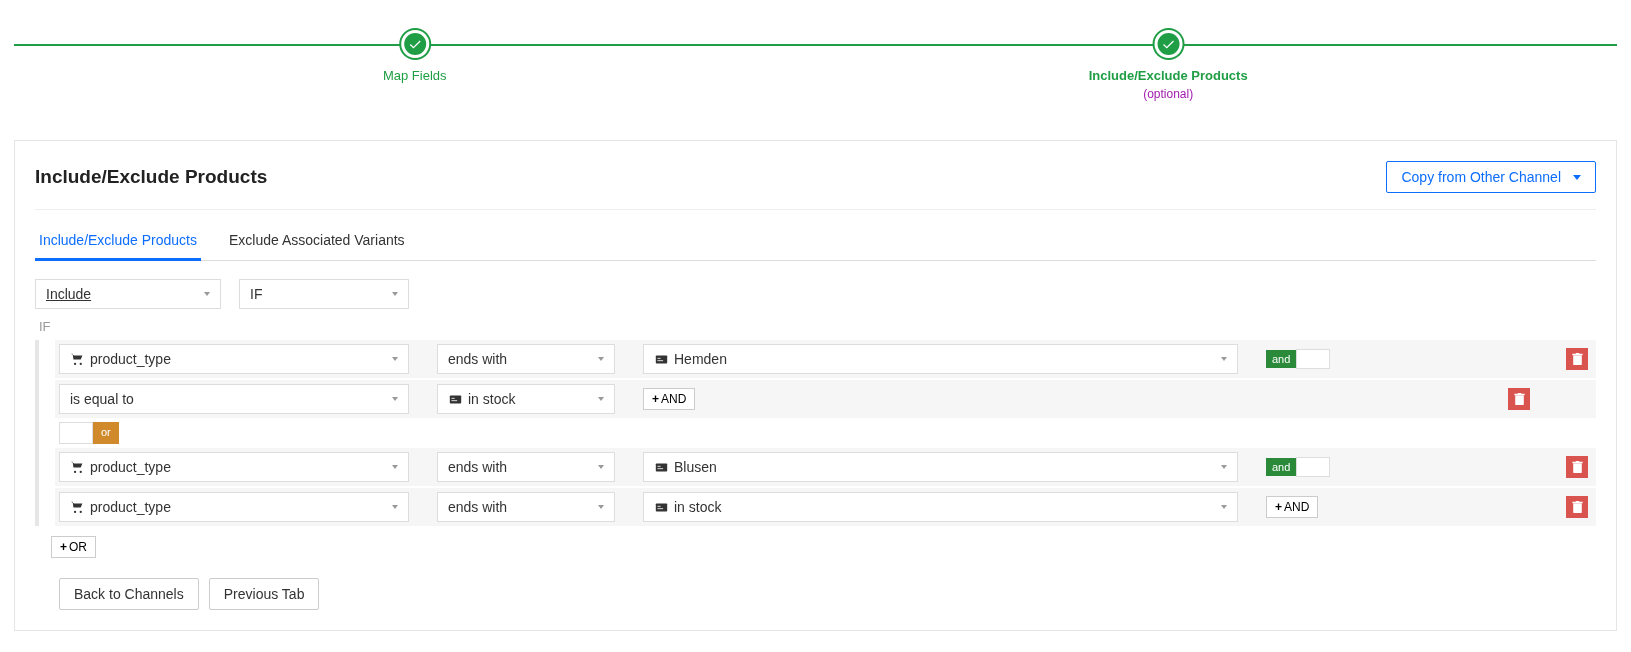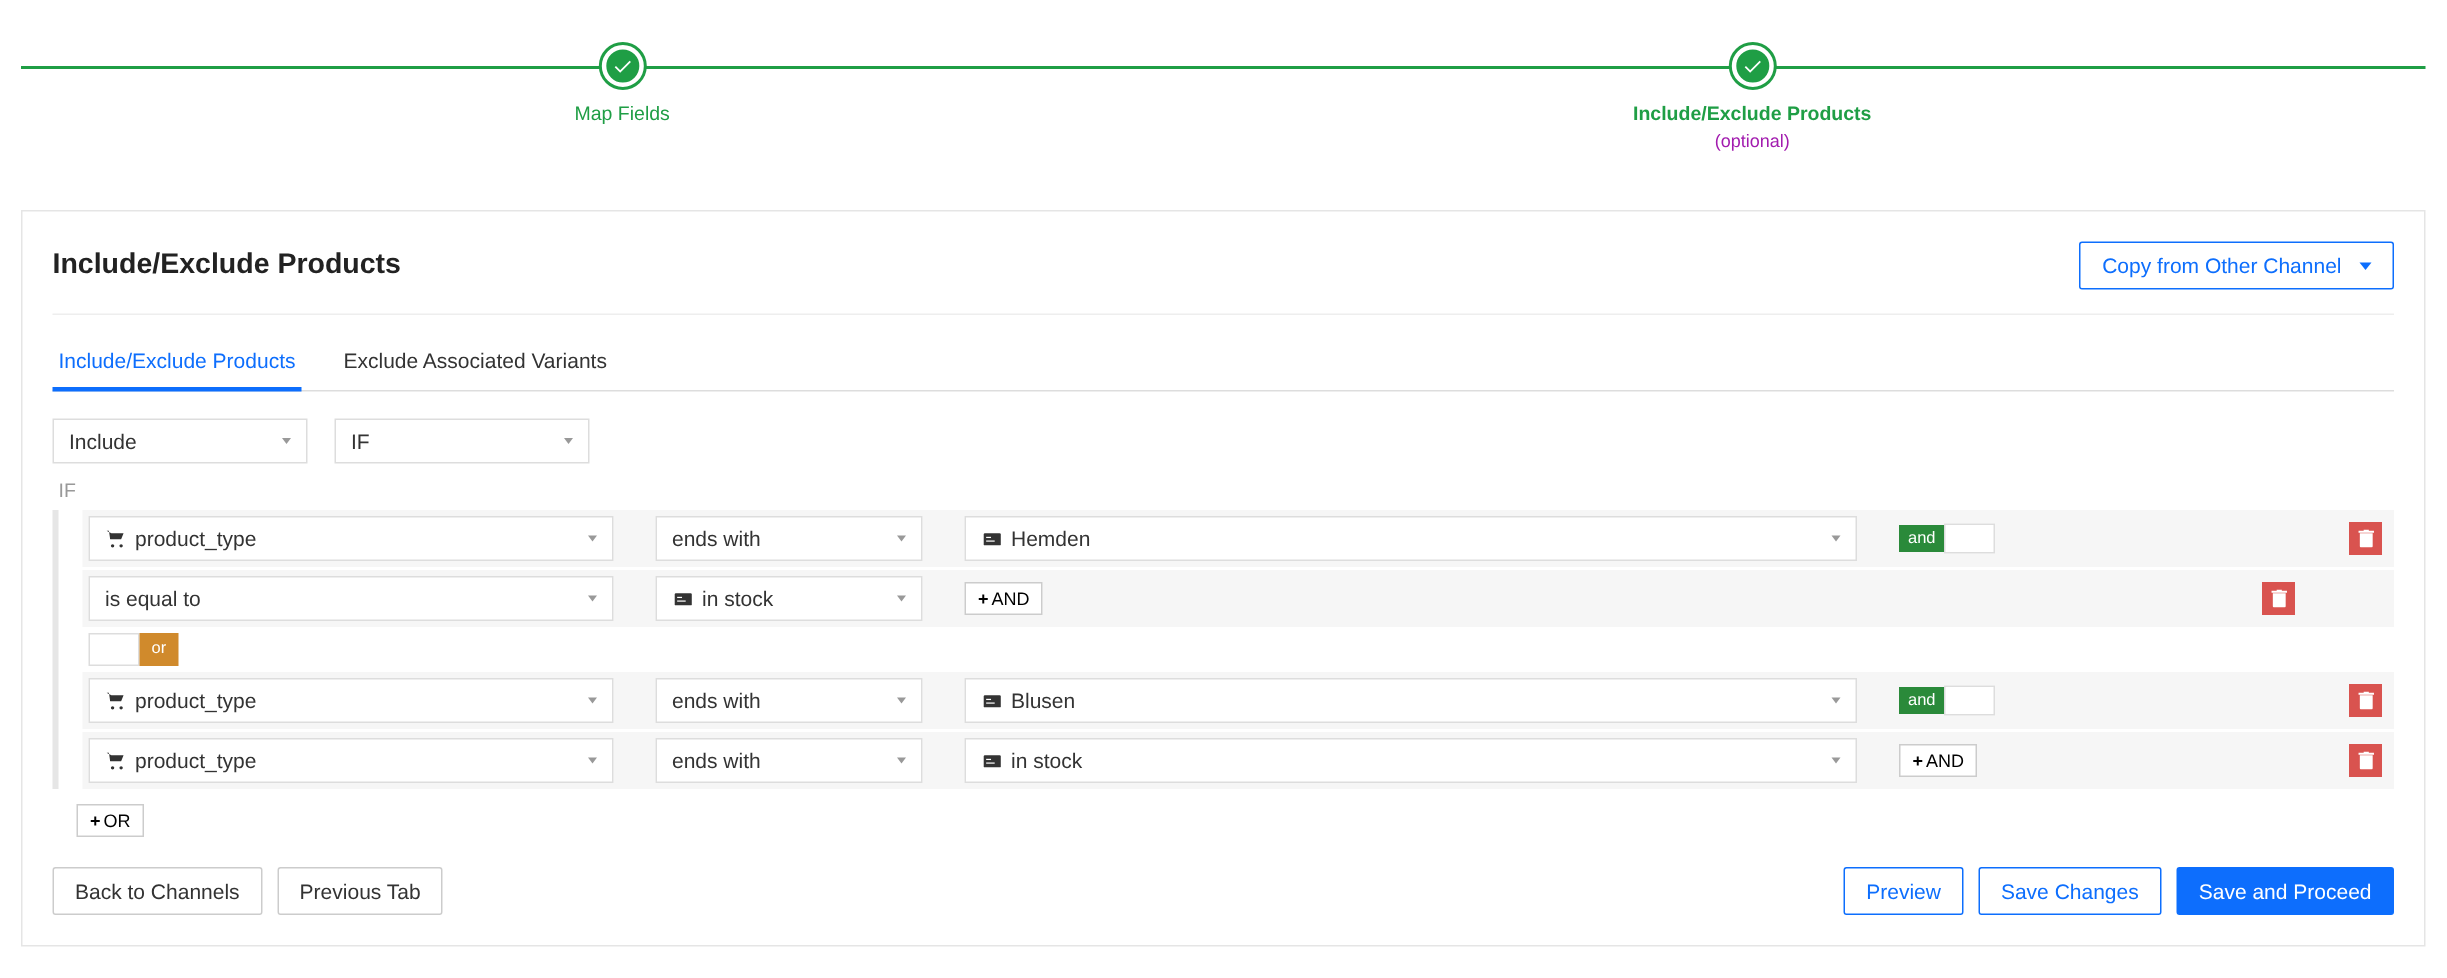--- a/index.html
+++ b/index.html
@@ -141,21 +141,21 @@
     display: flex;
     align-items: center;
     justify-content: space-between;
     background: #fff;
     border: 1px solid #ddd;
     padding: 6px 10px;
     color: #333;
     min-height: 30px;
     cursor: pointer;
   }
-  .sel-mode { width: 170px; }
+  .sel-mode { width: 186px; text-decoration: underline; }
   .sel-cond { width: 170px; }
 
   .if-label {
     color: #999;
     font-size: 13px;
     margin-bottom: 6px;
     margin-left: 4px;
     font-weight: 500;
   }
 
@@ -241,20 +241,21 @@
   }
   .or-separator > div { display: flex; }
 
   .or-plus-wrap { margin-top: 10px; padding-left: 16px; }
 
   
   .footer {
     display: flex;
     justify-content: space-between;
     margin-top: 20px;
+    margin-left: 24px;
   }
   .footer-left, .footer-right { display: flex; gap: 10px; }
 </style>
 </head>
 <body>
 
 <div class="container">
 
   <div class="stepper">
     <div class="stepper-line"></div>
@@ -477,21 +478,16 @@
         <span class="plus">+</span>
         <span>OR</span>
       </button>
     </div>
 
     <div class="footer">
       <div class="footer-left">
         <button class="btn">Back to Channels</button>
         <button class="btn">Previous Tab</button>
       </div>
-      <div class="footer-right">
-        <button class="btn btn-outline-primary">Preview</button>
-        <button class="btn btn-outline-primary">Save Changes</button>
-        <button class="btn btn-primary">Save and Proceed</button>
-      </div>
     </div>
 
   </div>
 </div>
 
 </body></html>

